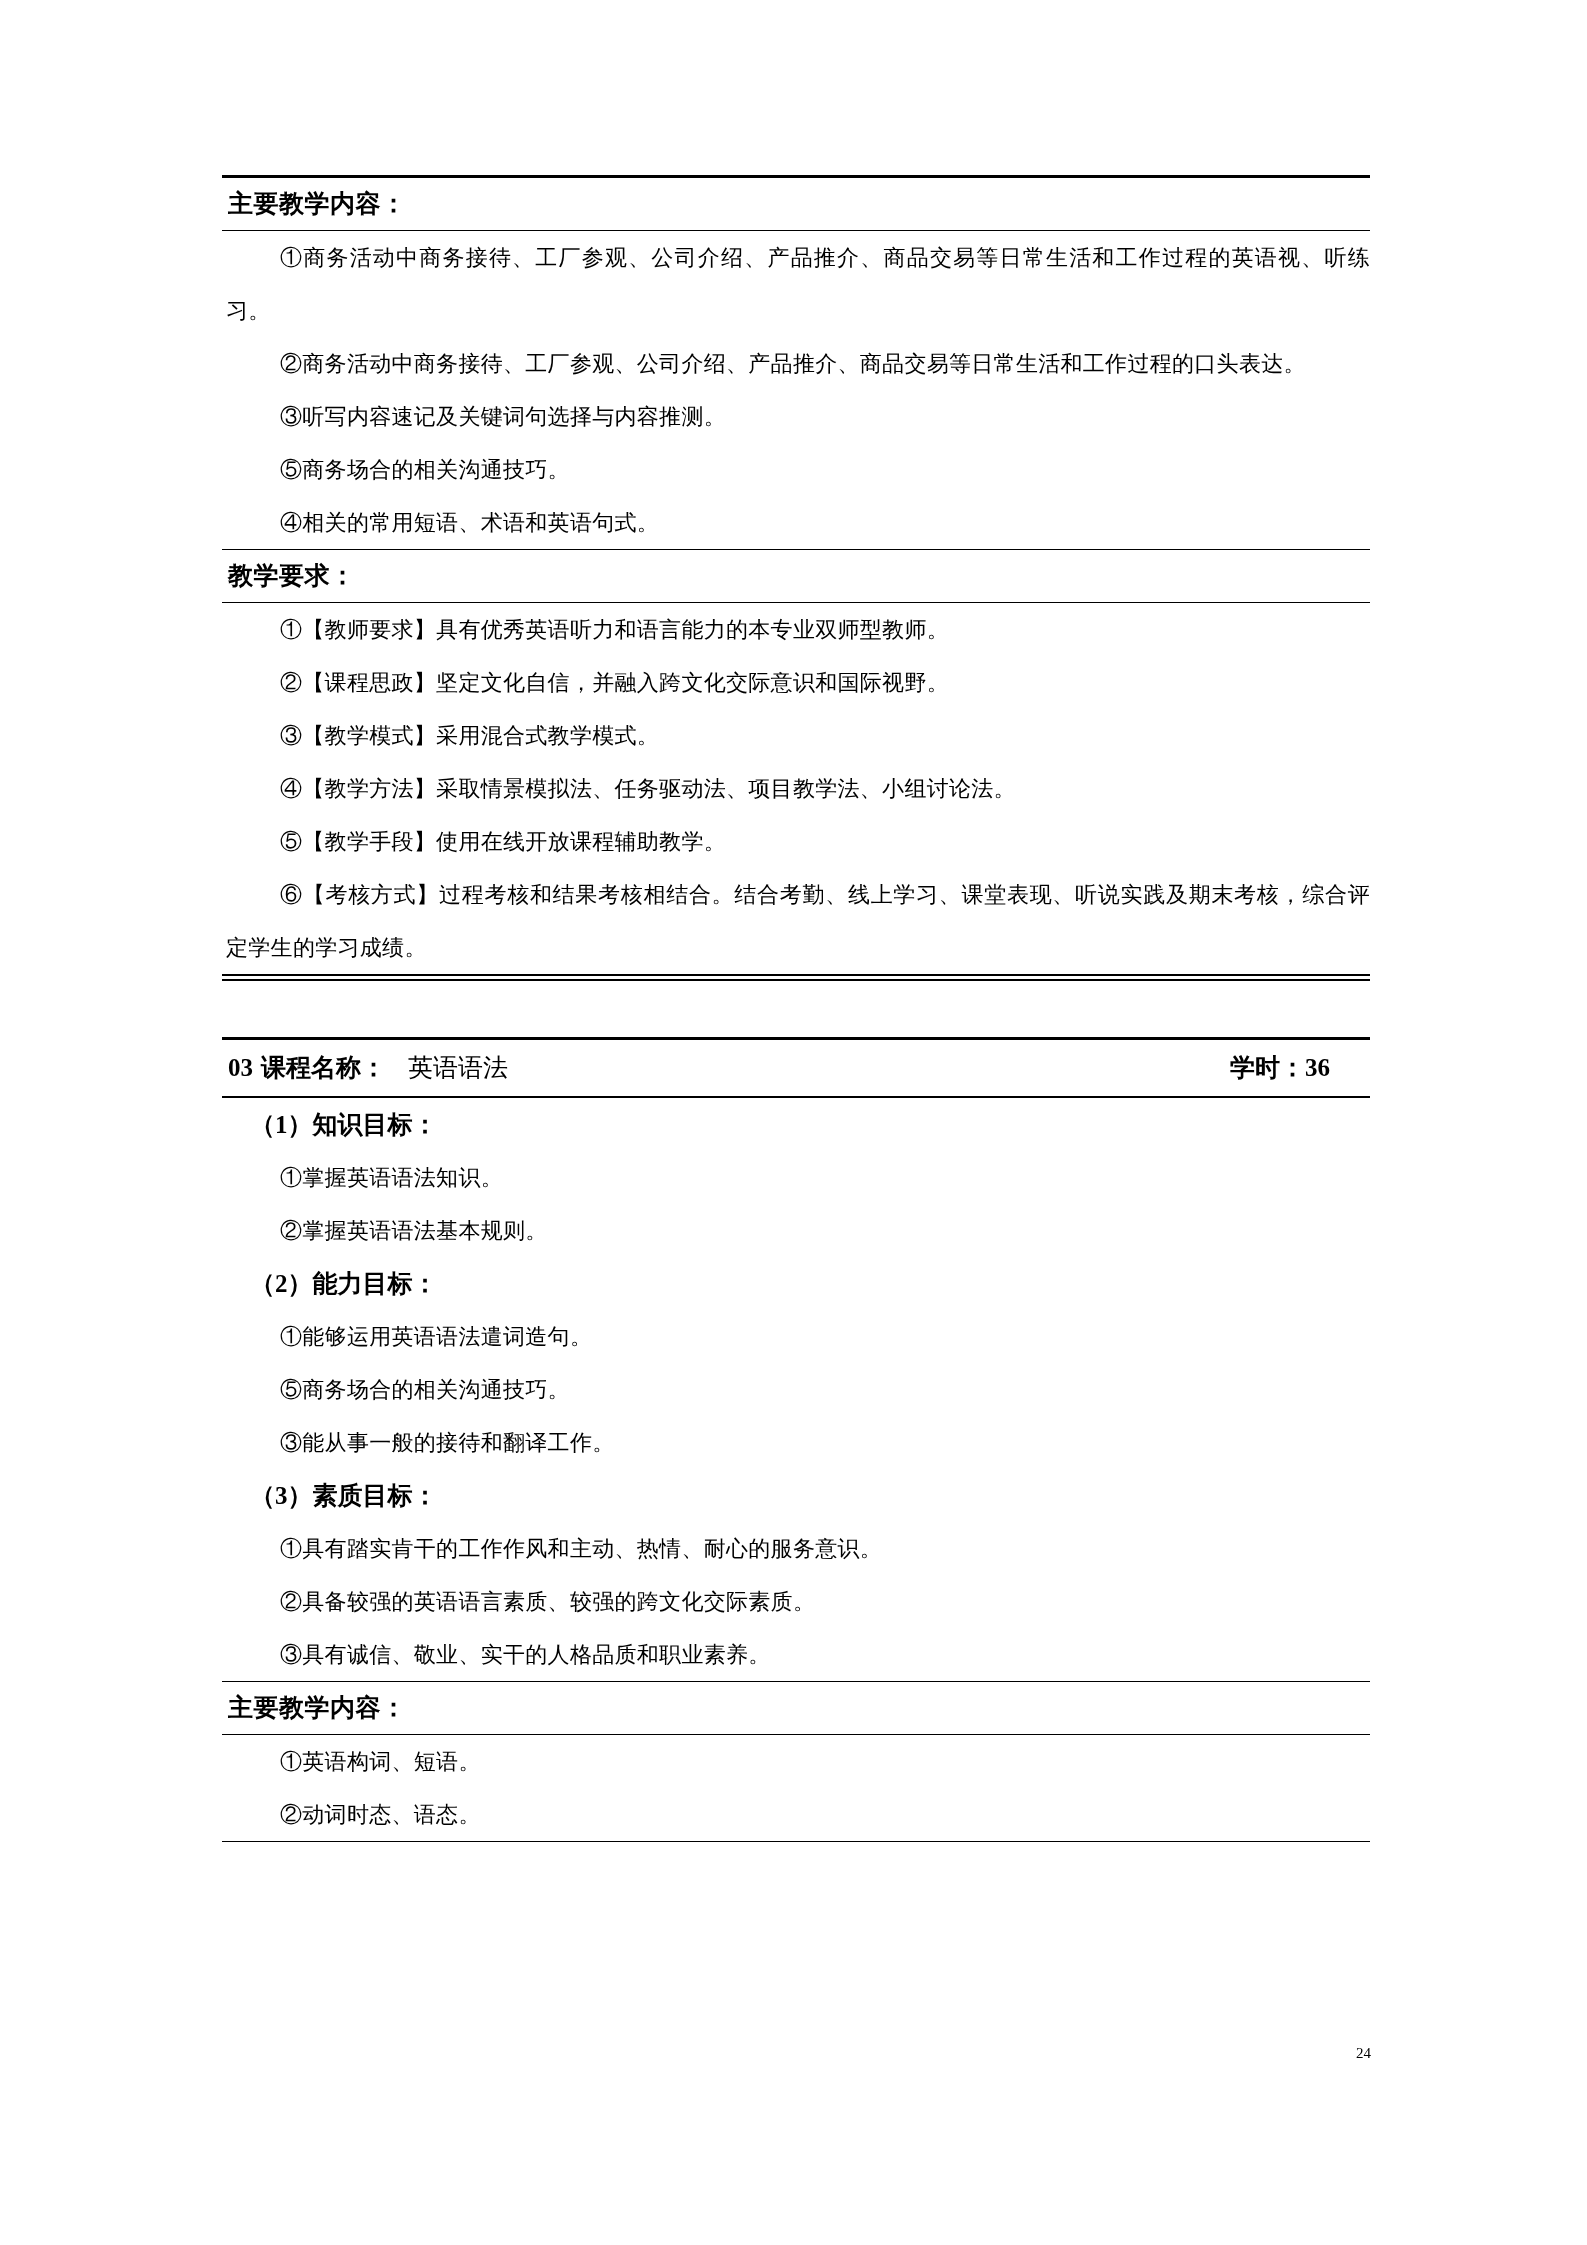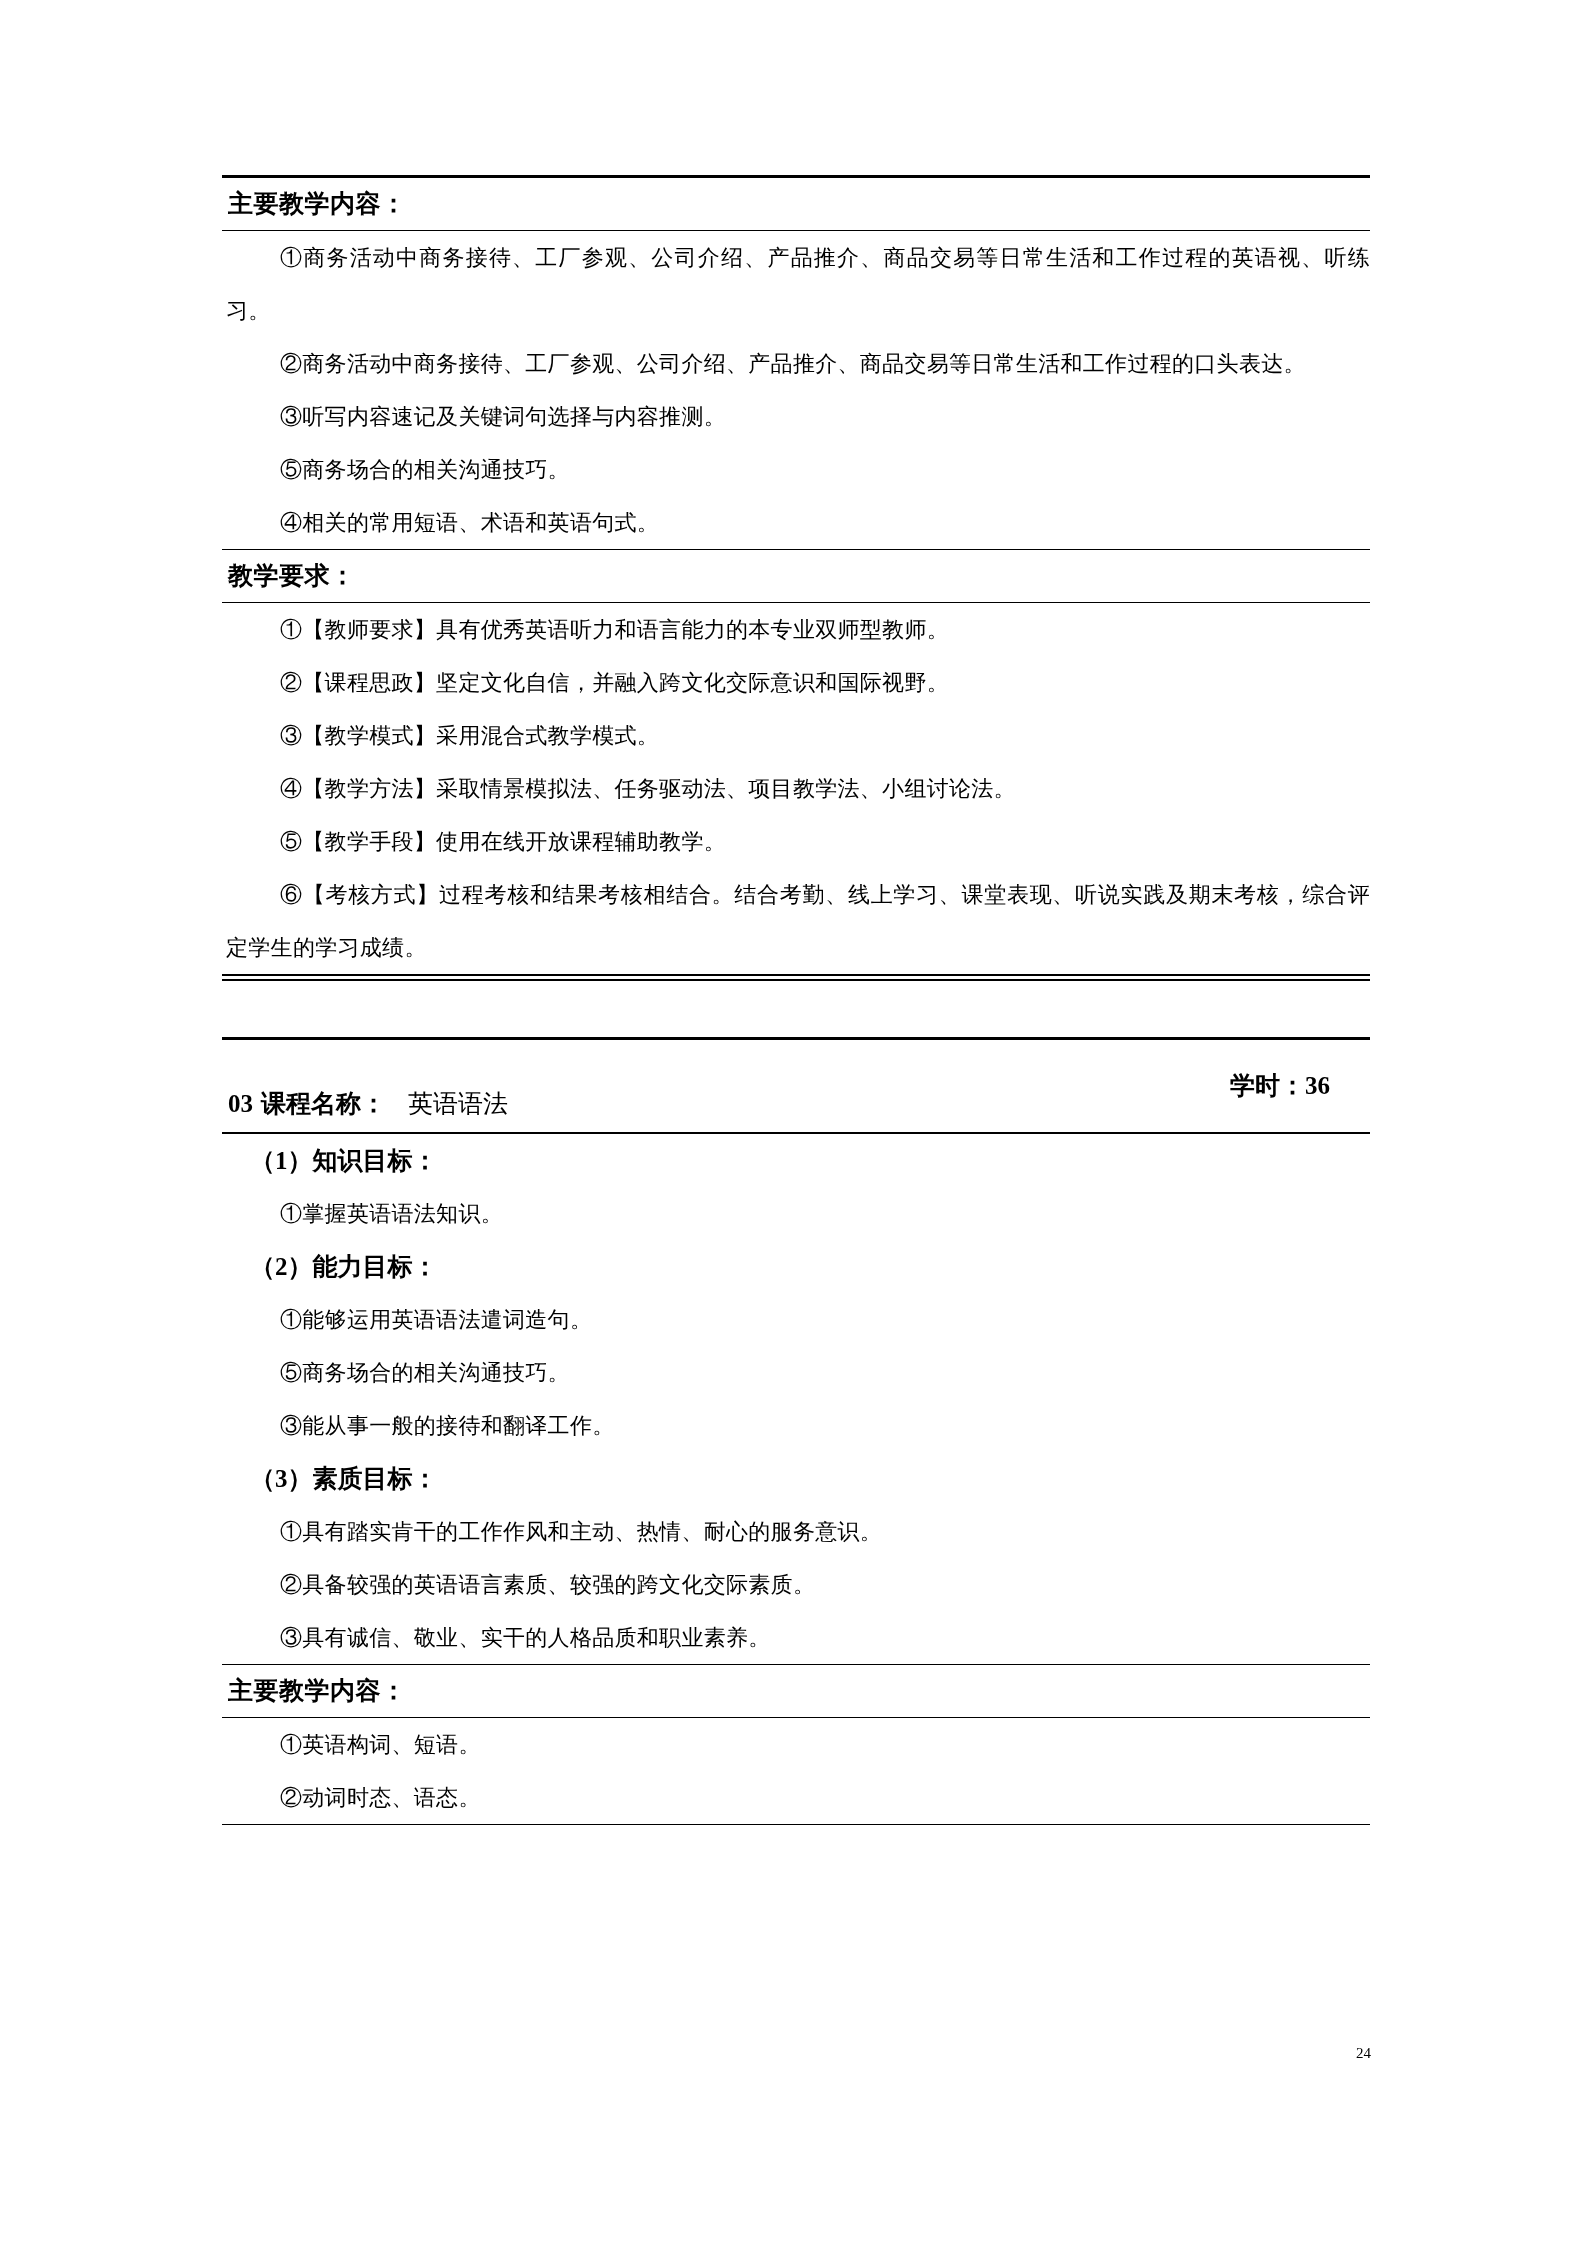--- a/index.html
+++ b/index.html
@@ -77,21 +77,20 @@
     font-weight: bold;
     margin-right: 8px;
   }
   .course-header .lbl {
     font-weight: bold;
   }
   .course-header .val {
     font-weight: normal;
     margin-left: 22px;
     font-family: "Liberation Serif", serif;
-    margin-top: 36px;
   }
   .course-header .hours {
     font-weight: bold;
   }
   .course-header .hours .hv {
     font-weight: bold;
   }
   .gap-lg { height: 56px; }
   .subhead {
     font-size: 25px;
@@ -162,20 +161,21 @@
     </div>
 
     <div class="rule-thin"></div>
 
 
     <div class="rule-thin"></div>
 
     <div class="block">
       <div class="subhead">（1）知识目标：</div>
       <div class="para">①掌握英语语法知识。</div>
+      <div class="para">②掌握英语语法基本规则。</div>
     </div>
 
     <div class="block">
       <div class="subhead">（2）能力目标：</div>
       <div class="para">①能够运用英语语法遣词造句。</div>
       <div class="para">⑤商务场合的相关沟通技巧。</div>
       <div class="para">③能从事一般的接待和翻译工作。</div>
     </div>
 
     <div class="block">

